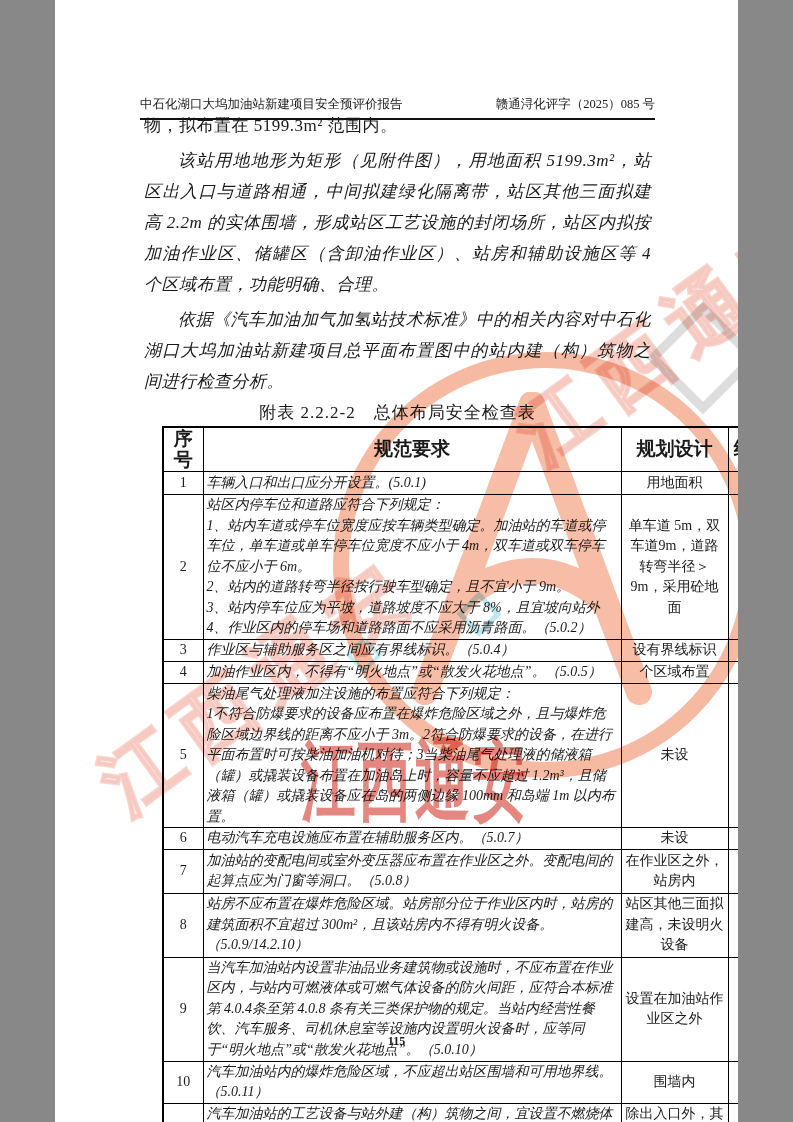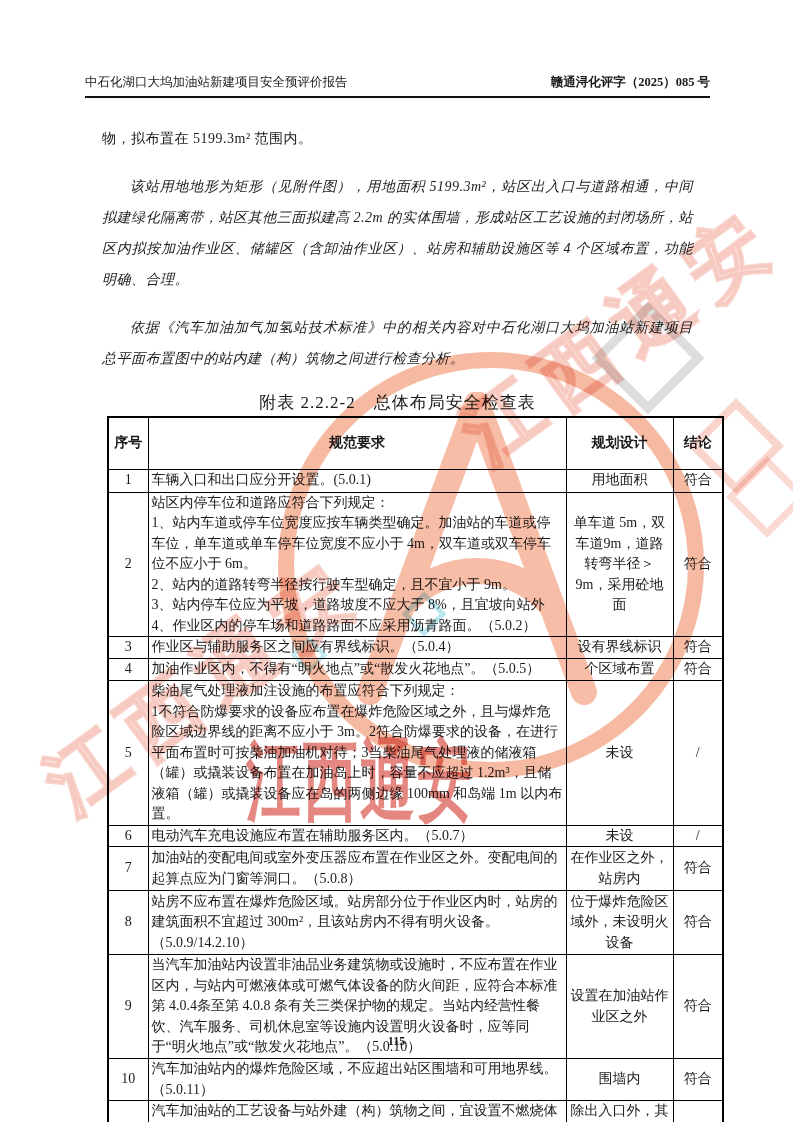--- a/index.html
+++ b/index.html
@@ -1,50 +1,50 @@
 <!DOCTYPE html>
 <html><head>
 <meta charset="utf-8">
 <style>
   html,body { margin:0; padding:0; background:#888; }
   .page {
-    position:relative; width:793px; height:1122px; margin:0 auto;
+    position:relative; width:683px; height:1122px; margin:0 auto;
     background:#fff; overflow:hidden;
     font-family:"Liberation Serif","DejaVu Serif",serif; color:#1a1a1a;
   }
   
   .doc-header {
     position:absolute; left:85px; right:83px; top:74px;
     display:flex; justify-content:space-between; align-items:flex-end;
     font-size:12.5px; border-bottom:2px solid #111; padding-bottom:5px;
   }
-  .doc-header .right { font-weight:bold; }
+  .doc-header .right { font-weight:normal;margin-top:22px; }
   
   .content { position:absolute; left:85px; right:83px; top:106px; }
   .content p {
-    margin:17px; font-size:14px; line-height:31px; text-align:justify;
+    margin:4px; font-size:17px; line-height:31px; text-align:justify;
     letter-spacing:0.5px;
   }
   .content p.indent { text-indent:2em;font-style:italic; }
   .table-title {
     text-align:center; font-weight:normal; font-size:17px;
     margin:3px 0 2px 0; letter-spacing:1px;
   }
   
   table.checklist {
     border-collapse:collapse; table-layout:fixed;
     margin-left:22px; width:615px; border:2px solid #000;
   }
   .checklist th, .checklist td {
     border:1px solid #000; padding:0 3px; vertical-align:middle;
     font-size:14px; line-height:20.5px; overflow:hidden;
   }
-  .checklist th { font-size:14px; font-weight:bold; text-align:center; padding:15px 2px; }
+  .checklist th { font-size:19px; font-weight:bold; text-align:center; padding:1px 2px; }
   .checklist td.c-no, .checklist td.c-design, .checklist td.c-concl { text-align:center; }
-  .checklist td.c-req { text-align:left; white-space:pre-line; }
+  .checklist td.c-req { text-align:left; white-space:pre-line;font-style:italic; }
   
   .page-number {
     position:absolute; left:0; right:0; top:1034px; text-align:center;
     font-size:12px; font-weight:bold;
   }
   
   .wm { position:absolute; pointer-events:none; mix-blend-mode:multiply; }
   .wm-ring {
     left:278px; top:352px; width:394px; height:394px;
     border:16px solid rgba(238,118,72,0.50); border-radius:50%;
@@ -147,21 +147,21 @@
           </tr>
           <tr style="height: 44px;">
             <td class="c-no">7</td>
             <td class="c-req">加油站的变配电间或室外变压器应布置在作业区之外。变配电间的起算点应为门窗等洞口。（5.0.8）</td>
             <td class="c-design">在作业区之外，站房内</td>
             <td class="c-concl">符合</td>
           </tr>
           <tr style="height: 64px;">
             <td class="c-no">8</td>
             <td class="c-req">站房不应布置在爆炸危险区域。站房部分位于作业区内时，站房的建筑面积不宜超过 300m²，且该站房内不得有明火设备。（5.0.9/14.2.10）</td>
-            <td class="c-design">位于爆炸危险区域外，未设明火设备</td>
+            <td class="c-design">站区其他三面拟建高，未设明火设备</td>
             <td class="c-concl">符合</td>
           </tr>
           <tr style="height: 104px;">
             <td class="c-no">9</td>
             <td class="c-req">当汽车加油站内设置非油品业务建筑物或设施时，不应布置在作业区内，与站内可燃液体或可燃气体设备的防火间距，应符合本标准第 4.0.4条至第 4.0.8 条有关三类保护物的规定。当站内经营性餐饮、汽车服务、司机休息室等设施内设置明火设备时，应等同于“明火地点”或“散发火花地点”。（5.0.10）</td>
             <td class="c-design">设置在加油站作业区之外</td>
             <td class="c-concl">符合</td>
           </tr>
           <tr style="height: 42px;">
             <td class="c-no">10</td>

